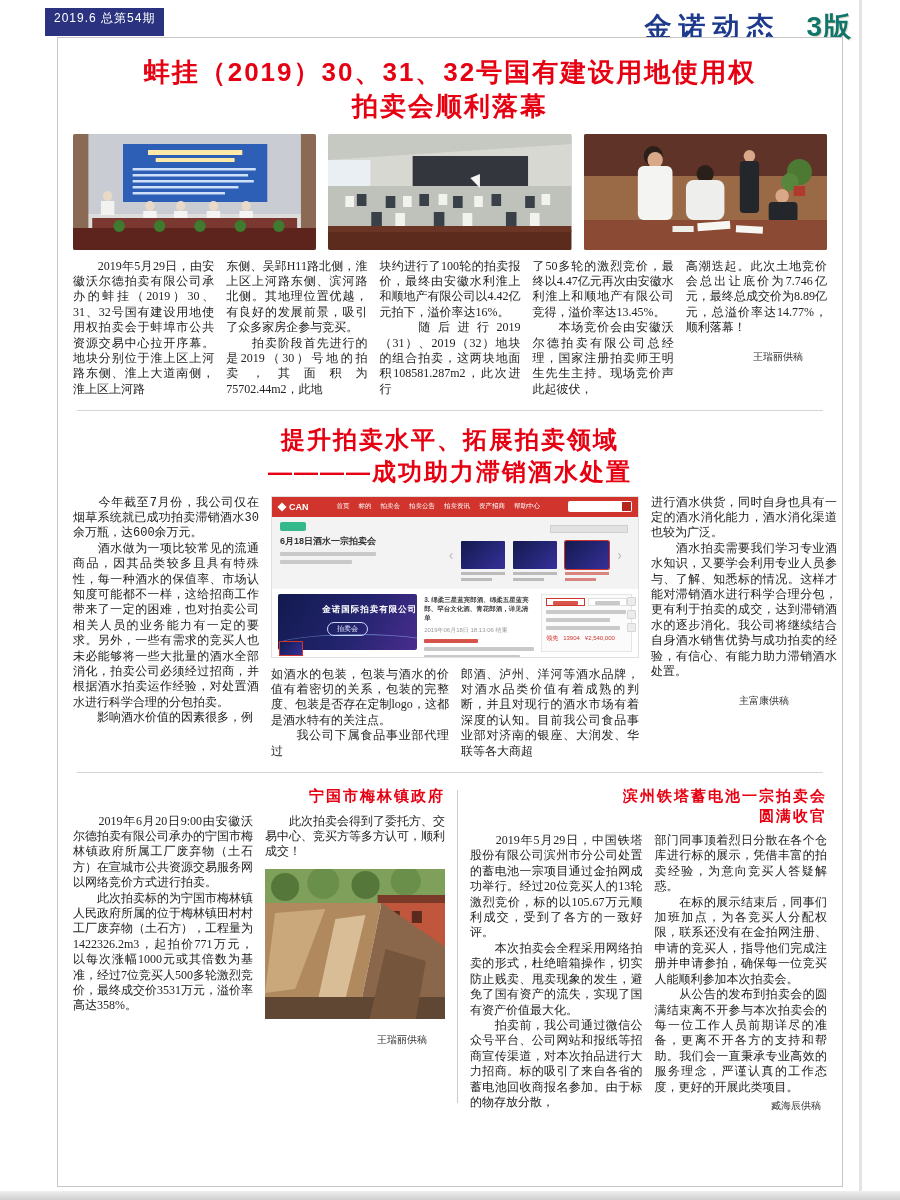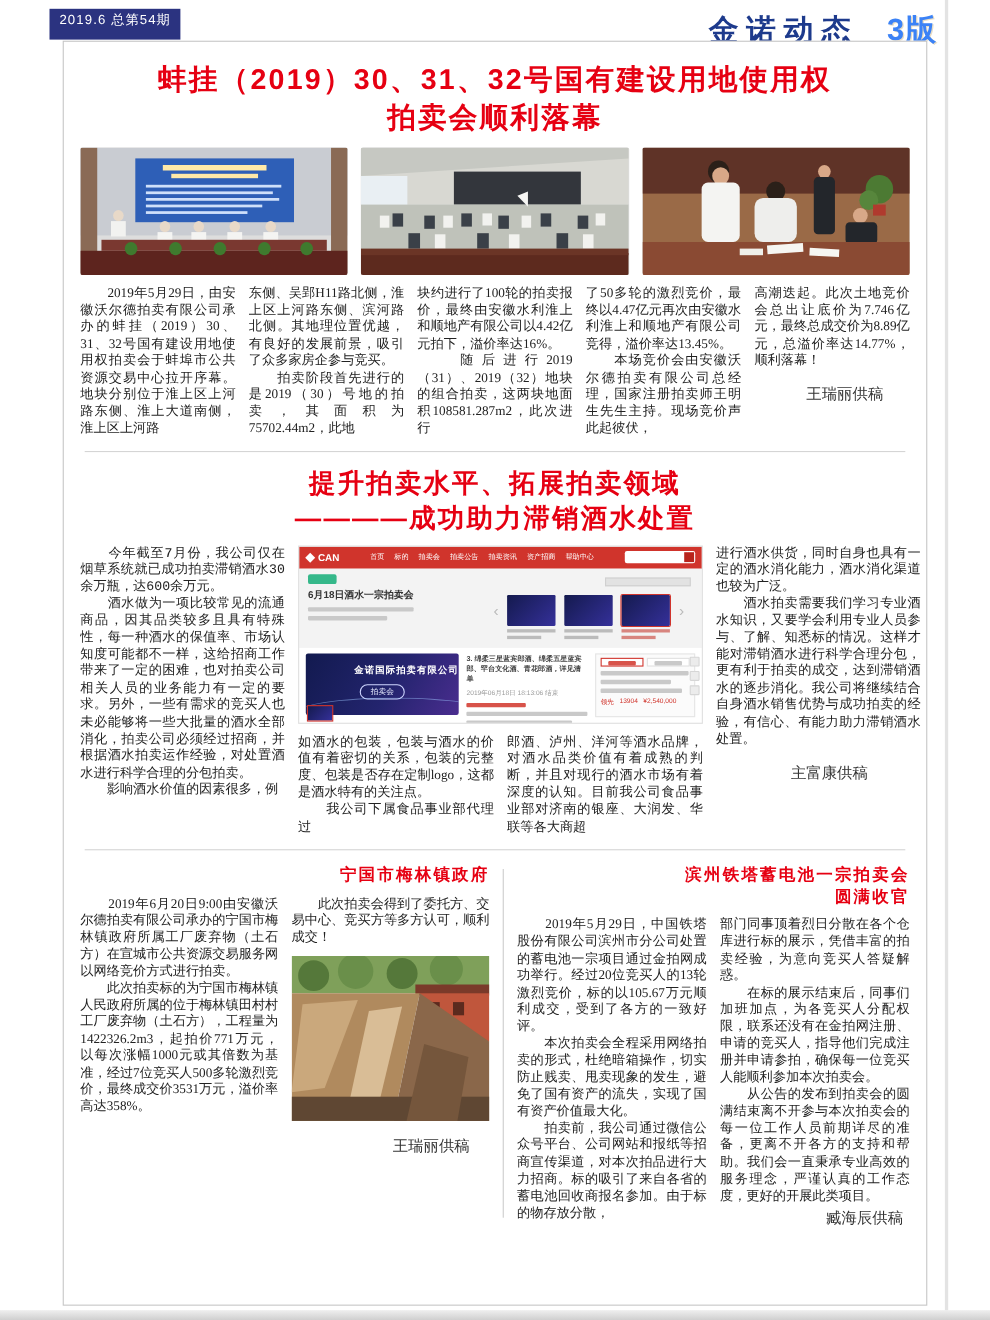--- a/index.html
+++ b/index.html
@@ -6,38 +6,38 @@
   html,body { width:900px; height:1200px; background:#f2f2f2; font-family:"Liberation Serif", serif; }
   .sheet { position:relative; width:900px; height:1200px; background:#ffffff; overflow:hidden; }
   .edge-right { position:absolute; top:0; right:38px; width:3px; height:1200px; background:#e3e3e3; }
   .edge-bottom { position:absolute; left:0; bottom:0; width:900px; height:9px; background:linear-gradient(#efefef,#cfcfcf); }
 
   
   .topbar { position:absolute; left:45px; right:48px; top:8px; height:28px; display:flex; justify-content:space-between; }
   .issue-badge { background:#2b3380; color:#fff; font-size:12px; padding:2px 9px; letter-spacing:1px; font-family:"Liberation Sans", sans-serif; }
   .masthead { display:flex; align-items:baseline; gap:26px; }
   .masthead-title { color:#1d3a8c; font-weight:bold; font-size:27px; letter-spacing:7px; font-family:"Liberation Serif", serif; }
-  .page-no { color:#3b82f6; font-weight:bold; font-size:28px; font-family:"Liberation Sans", sans-serif; text-shadow:1px 1px 0 #e7dcc4; letter-spacing:1px; }
+  .page-no { color:#0f766e; font-weight:bold; font-size:28px; font-family:"Liberation Sans", sans-serif; text-shadow:1px 1px 0 #e7dcc4; letter-spacing:1px; }
 
   
   .frame { position:absolute; left:57px; top:37px; width:786px; height:1150px; border:1px solid #c6c6c6; background:#fff; padding:18px 11px 15px 11px; overflow:hidden; }
 
   .red-title { color:#e60012; text-align:center; font-weight:800; font-family:"Liberation Sans", sans-serif; letter-spacing:2px; }
   .t1 { font-size:26px; line-height:1.3; }
   .t2 { font-size:24px; line-height:1.32; }
   .t3 { font-size:15px; line-height:1.3;text-align:right; }
 
   .photos { display:flex; gap:12px; margin:10px 4px 0 4px; }
   .photo { flex:1; height:116px; overflow:hidden; border-radius:2px; background:#ddd; }
   .photo svg { display:block; width:100%; height:100%; }
 
   .cols5 { display:flex; gap:12px; margin:9px 4px 0 4px; }
   .cols5 .ncol { flex:1; }
   .coltext { font-size:12px; line-height:15.4px; color:#222; text-align:justify; white-space:pre-line; }
-  .byline { font-size:14px; color:#333; text-align:right; margin-top:14px; }
+  .byline { font-size:10px; color:#333; text-align:right; margin-top:14px; }
 
   .hdiv { height:1px; background:#d5d5d5; margin:13px 8px; }
 
   
   .a2-body { display:flex; gap:12px; margin:8px 4px 0 4px; }
   .a2-left, .a2-right { width:186px; flex:none;font-family:Liberation Mono, monospace; }
   .a2-center { width:368px; flex:none; }
   .midcols { display:flex; gap:12px; margin-top:9px; }
   .midcols .ncol { flex:1; }
 

